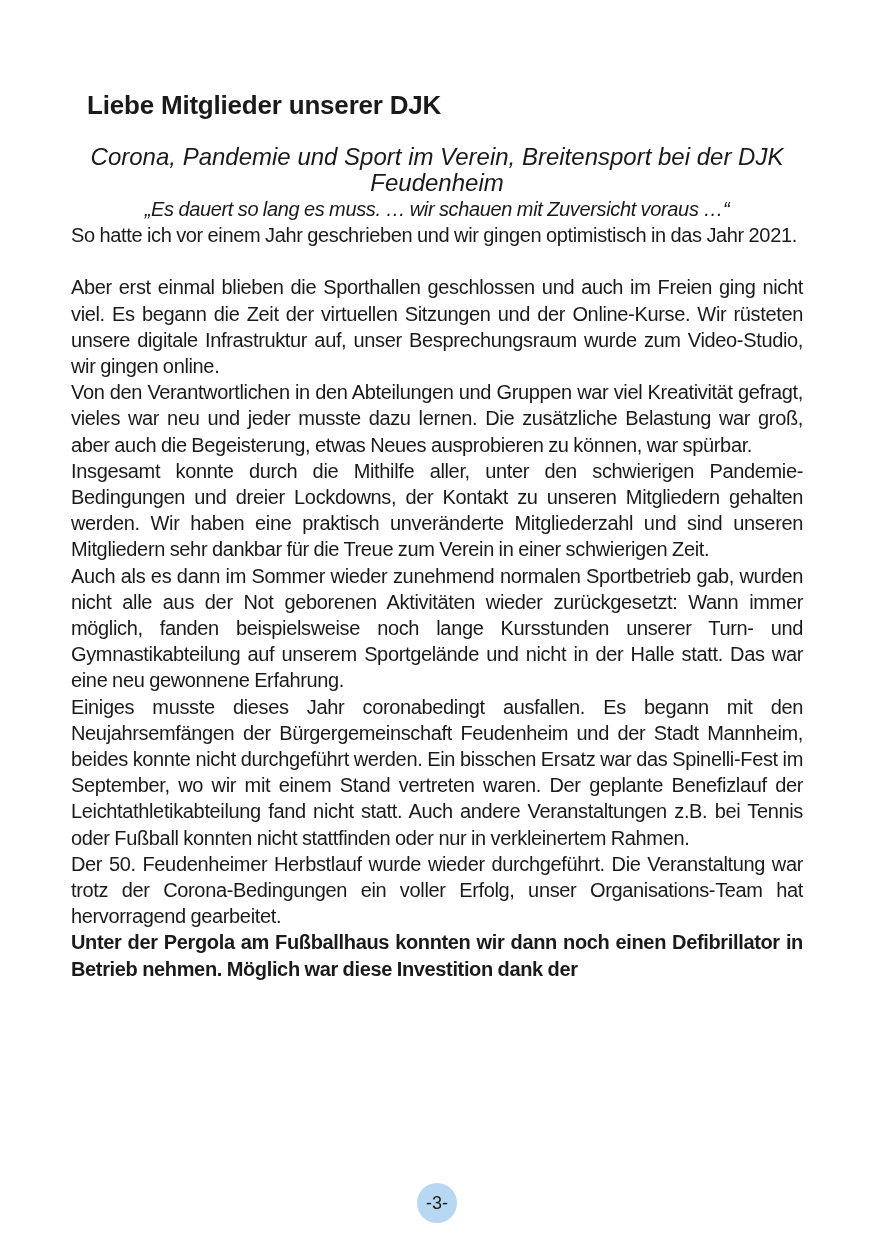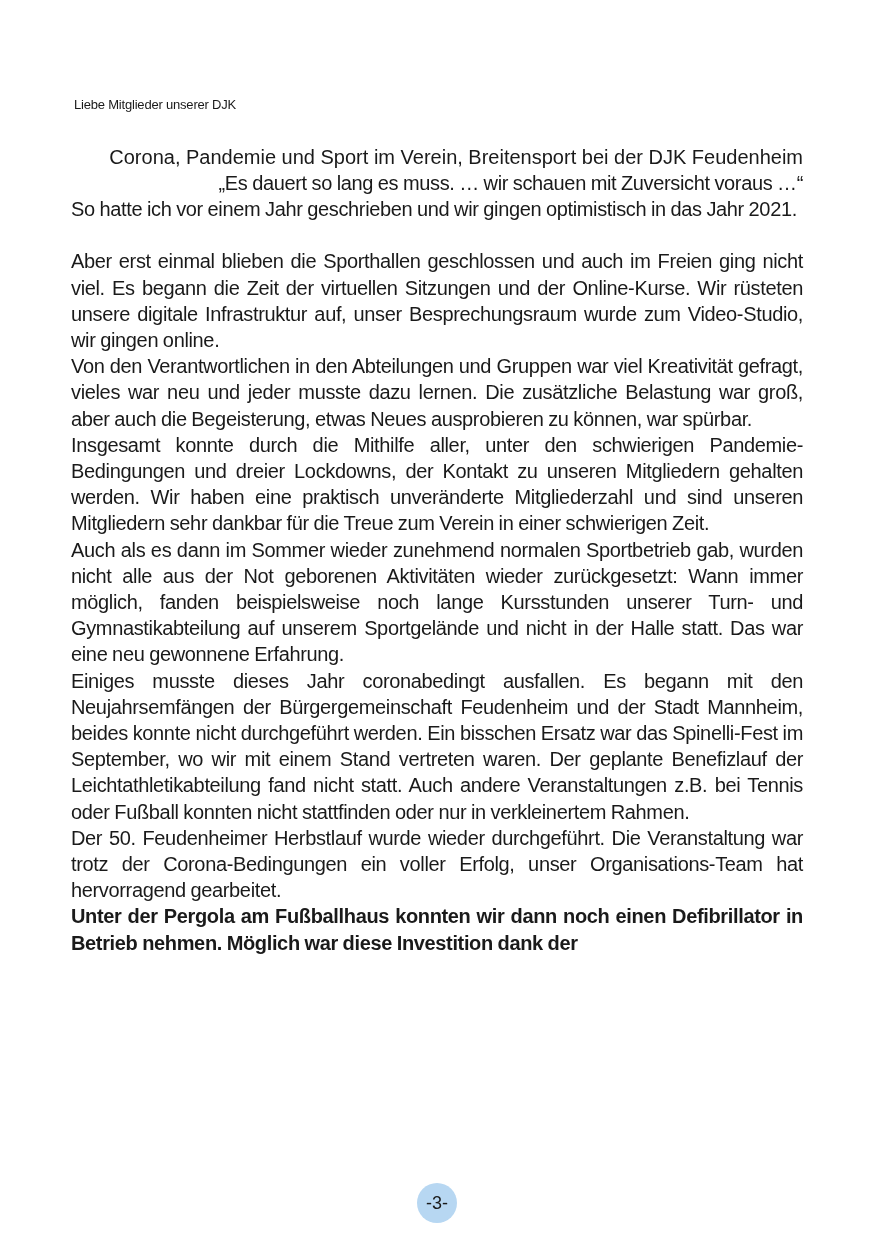--- a/index.html
+++ b/index.html
@@ -15,31 +15,32 @@
       font-family: "Liberation Sans", sans-serif;
       color: #1a1a1a;
     }
     .page {
       position: absolute;
       left: 71px;
       top: 92px;
       width: 732px;
     }
     .heading {
-      font-weight: normal;
-      font-size: 13px;
+      font-weight: bold;
+      font-size: 26px;
       line-height: 26px;
-      margin: 0 0 26px 3px;
+      margin: 0 0 26px 16px;
       letter-spacing: -0.2px;
     }
     .subtitle {
-      font-size: 20px;
+      font-style: italic;
+      font-size: 24px;
       line-height: 26px;
       margin: 0;
-      text-align: right;
+      text-align: center;
     }
     .para {
       font-size: 20px;
       line-height: 26.2px;
       margin: 0;
       text-align: justify;
       letter-spacing: -0.35px;
       word-spacing: -0.5px;
     }
     .gap {
@@ -61,21 +62,21 @@
     }
   </style>
 </head>
 <body>
 
 <div class="page">
   <h1 class="heading">Liebe Mitglieder unserer DJK</h1>
 
   <p class="subtitle">Corona, Pandemie und Sport im Verein, Breitensport bei der DJK Feudenheim</p>
 
-  <p class="para" style="text-align:right;">„Es dauert so lang es muss. … wir schauen mit Zuversicht voraus …“</p>
+  <p class="para" style="text-align:center;font-style:italic;">„Es dauert so lang es muss. … wir schauen mit Zuversicht voraus …“</p>
   <p class="para" style="text-align-last:left;">So hatte ich vor einem Jahr geschrieben und wir gingen optimistisch in das Jahr 2021.</p>
 
   <div class="gap"></div>
 
   <p class="para">Aber erst einmal blieben die Sporthallen geschlossen und auch im Freien ging nicht viel. Es begann die Zeit der virtuellen Sitzungen und der Online-Kurse. Wir rüsteten unsere digitale Infrastruktur auf, unser Besprechungsraum wurde zum Video-Studio, wir gingen online.</p>
   <p class="para">Von den Verantwortlichen in den Abteilungen und Gruppen war viel Kreativität gefragt, vieles war neu und jeder musste dazu lernen. Die zusätzliche Belastung war groß, aber auch die Begeisterung, etwas Neues ausprobieren zu können, war spürbar.</p>
   <p class="para">Insgesamt konnte durch die Mithilfe aller, unter den schwierigen Pandemie-Bedingungen und dreier Lockdowns, der Kontakt zu unseren Mitgliedern gehalten werden. Wir haben eine praktisch unveränderte Mitgliederzahl und sind unseren Mitgliedern sehr dankbar für die Treue zum Verein in einer schwierigen Zeit.</p>
   <p class="para">Auch als es dann im Sommer wieder zunehmend normalen Sportbetrieb gab, wurden nicht alle aus der Not geborenen Aktivitäten wieder zurückgesetzt: Wann immer möglich, fanden beispielsweise noch lange Kursstunden unserer Turn- und Gymnastikabteilung auf unserem Sportgelände und nicht in der Halle statt. Das war eine neu gewonnene Erfahrung.</p>
   <p class="para">Einiges musste dieses Jahr coronabedingt ausfallen. Es begann mit den Neujahrsemfängen der Bürgergemeinschaft Feudenheim und der Stadt Mannheim, beides konnte nicht durchgeführt werden. Ein bisschen Ersatz war das Spinelli-Fest im September, wo wir mit einem Stand vertreten waren. Der geplante Benefizlauf der Leichtathletikabteilung fand nicht statt. Auch andere Veranstaltungen z.B. bei Tennis oder Fußball konnten nicht stattfinden oder nur in verkleinertem Rahmen.</p>
   <p class="para">Der 50. Feudenheimer Herbstlauf wurde wieder durchgeführt. Die Veranstaltung war trotz der Corona-Bedingungen ein voller Erfolg, unser Organisations-Team hat hervorragend gearbeitet.</p>

